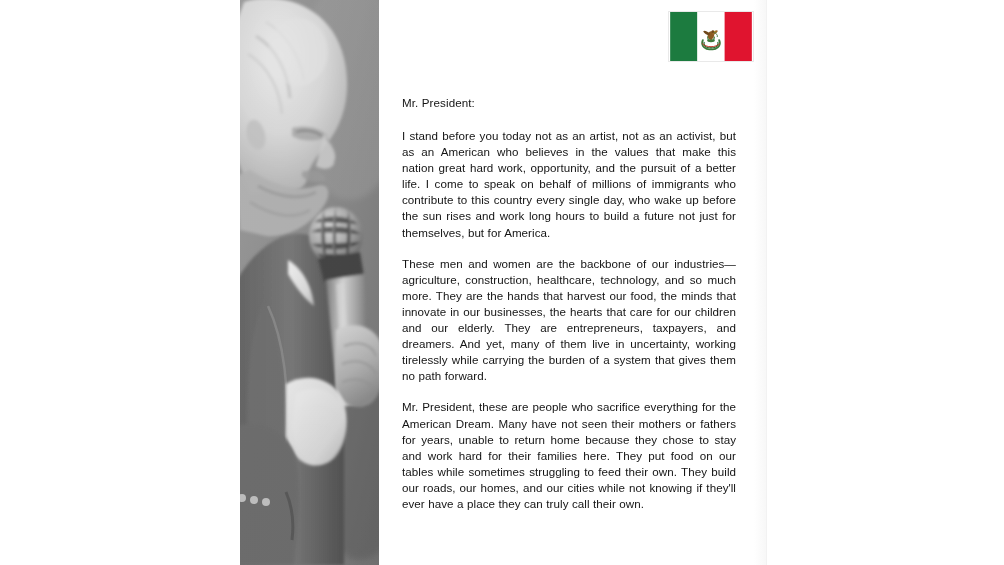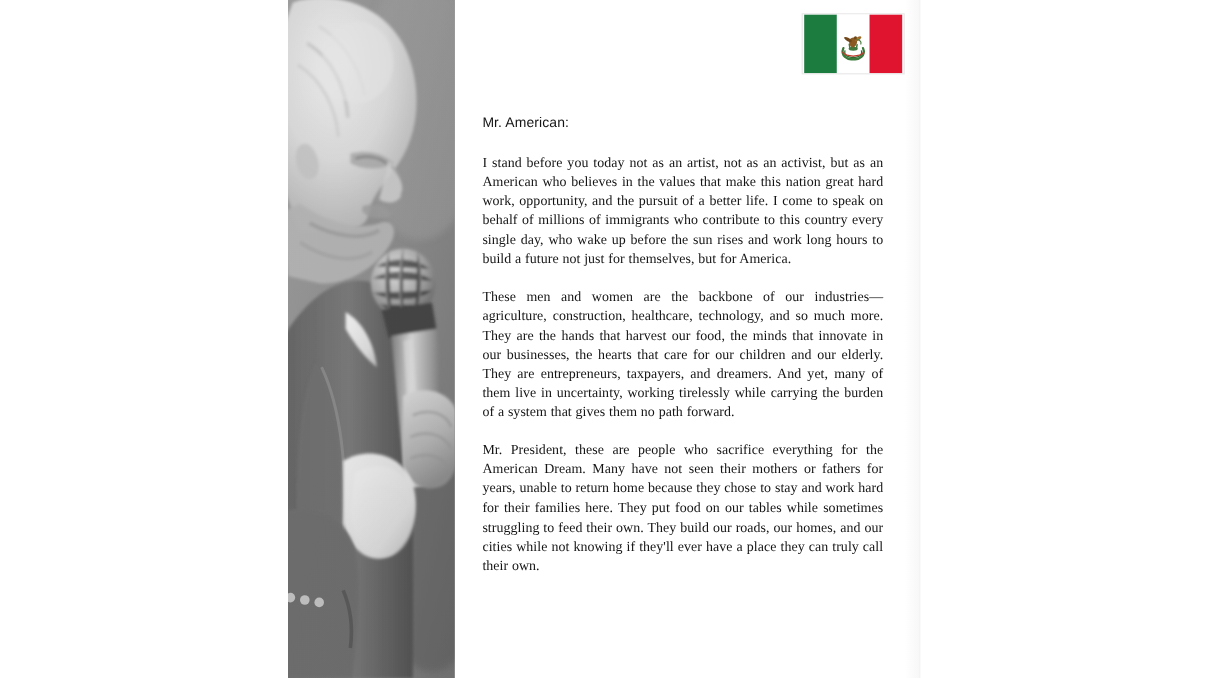--- a/index.html
+++ b/index.html
@@ -86,21 +86,20 @@
   .letter p.body-par {
     font-size: 11.6px;
     line-height: 16.1px;
     color: #141414;
     text-align: justify;
     letter-spacing: 0.05px;
     word-spacing: 0.2px;
     margin-bottom: 15px;
     -webkit-hyphens: none;
     hyphens: none;
-    font-family: Liberation Serif, serif;
   }
 
   .letter p.body-par:last-child { margin-bottom: 16px; }
 </style>
 </head>
 <body>
 
 <div class="page">
 
   <div class="doc-sheet">
@@ -267,21 +266,21 @@
         <path d="M 1.6 -4.2 C 4.4 -6.8 6.8 -7.6 7.6 -6 C 6.4 -3.4 3.8 -2 1.8 -2 Z" fill="#9a6a2a"></path>
 
         <circle cx="2.1" cy="-5.4" r="1.5" fill="#6f471a"></circle>
         <path d="M 3.3 -5.8 L 5.4 -5.2 L 3.3 -4.6 Z" fill="#d4a12c"></path>
 
         <path d="M 3.6 -4.4 C 6 -3.4 7.6 -1.6 7 0.2" fill="none" stroke="#4f7f45" stroke-width="1.1" stroke-linecap="round"></path>
       </g>
     </svg>
 
     <div class="letter">
-      <div class="salutation">Mr. American:</div>
+      <div class="salutation">Mr. President:</div>
 
       <p class="body-par">I stand before you today not as an artist, not as an activist, but as an American who believes in the values that make this nation great hard work, opportunity, and the pursuit of a better life. I come to speak on behalf of millions of immigrants who contribute to this country every single day, who wake up before the sun rises and work long hours to build a future not just for themselves, but for America.</p>
 
       <p class="body-par">These men and women are the backbone of our industries—agriculture, construction, healthcare, technology, and so much more. They are the hands that harvest our food, the minds that innovate in our businesses, the hearts that care for our children and our elderly. They are entrepreneurs, taxpayers, and dreamers. And yet, many of them live in uncertainty, working tirelessly while carrying the burden of a system that gives them no path forward.</p>
 
       <p class="body-par">Mr. President, these are people who sacrifice everything for the American Dream. Many have not seen their mothers or fathers for years, unable to return home because they chose to stay and work hard for their families here. They put food on our tables while sometimes struggling to feed their own. They build our roads, our homes, and our cities while not knowing if they'll ever have a place they can truly call their own.</p>
     </div>
 
   </div>
 

